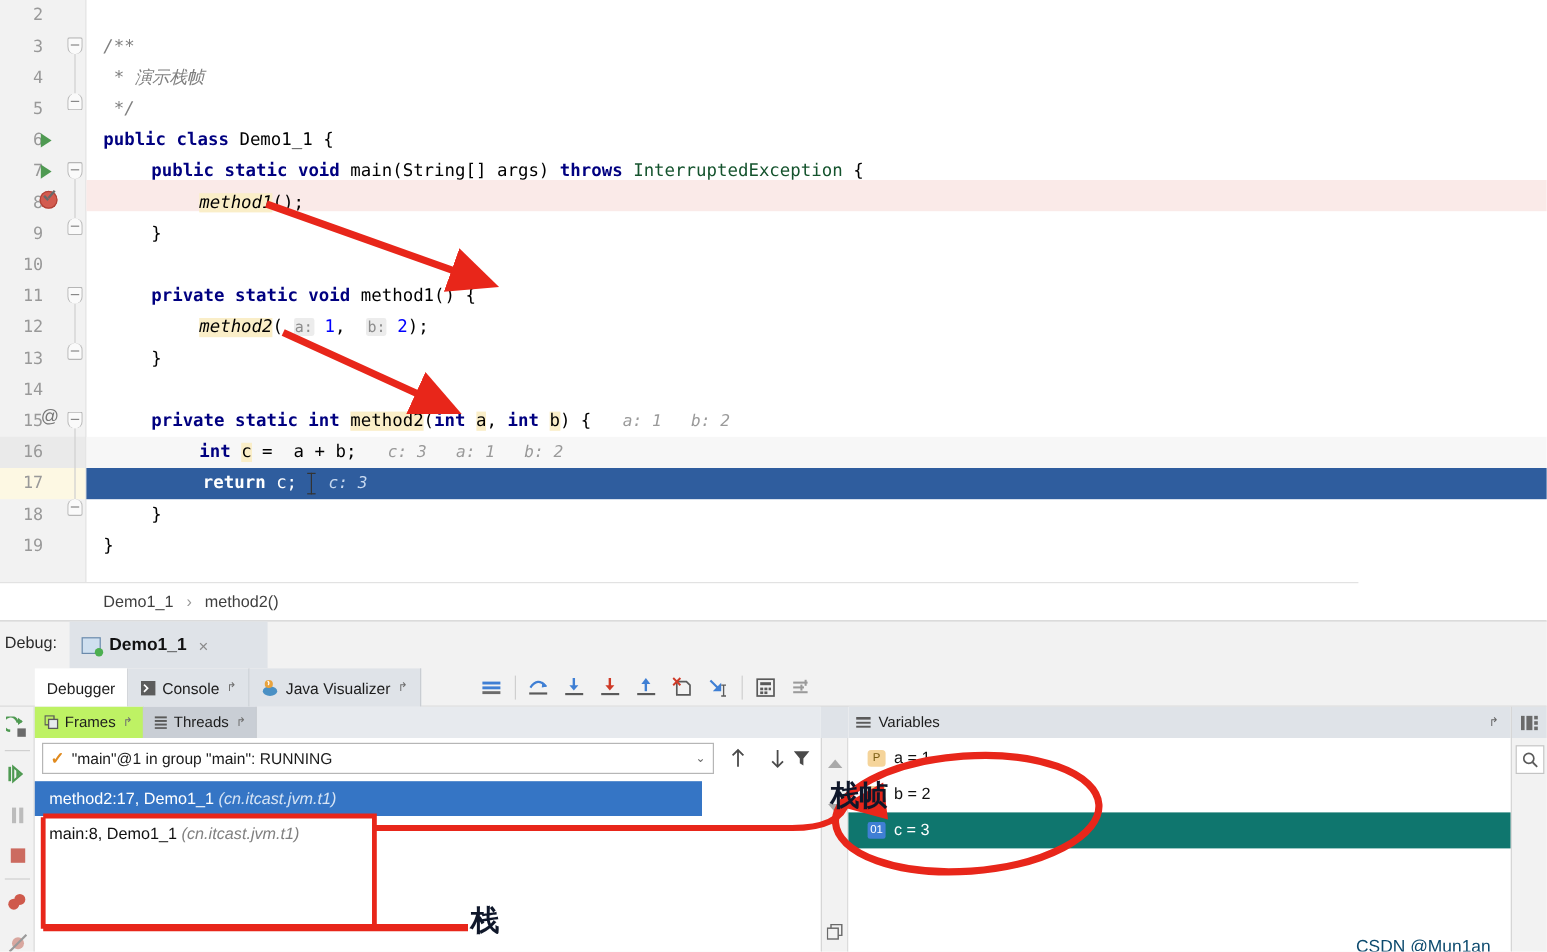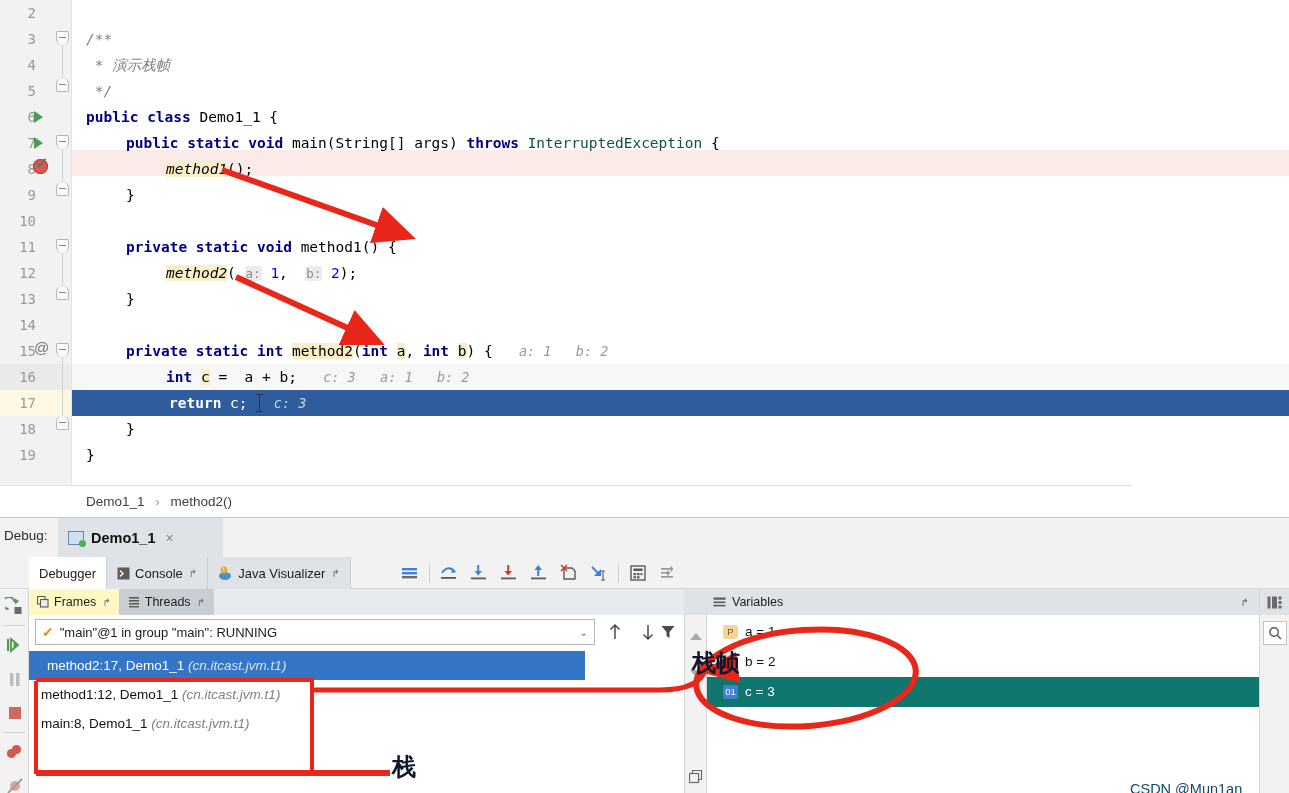--- a/index.html
+++ b/index.html
@@ -181,36 +181,36 @@
   
   .frames-panel {
     position: absolute; left: 29px; top: 71px; width: 655px; height: 205px;
     background: #ffffff;
   }
   .fp-tabs { position: absolute; left: 0; top: 0; width: 655px; height: 26px; background: #e7eaee; display:flex; }
   .fp-tab {
     height: 26px; display: flex; align-items: center; padding: 0 8px;
     font-size: 12.5px; color: #1c1c1c; border-right: 1px solid #c9cdd2;
   }
-  .fp-tab.active { background: #fef9c3; }
+  .fp-tab.active { background: #bef264; }
   .fp-tab.inactive { background: #c9ced5; }
 
   .fp-thread {
     position: absolute; left: 6px; top: 30px; width: 560px; height: 26px;
     background: #ffffff; border: 1px solid #b6b6b6;
     display: flex; align-items: center; padding: 0 6px; font-size: 13px; color: #1b1b1b;
   }
   .fp-thread-arrow { position: absolute; right: 6px; color: #6a6a6a; font-size: 10px; }
   .fp-ctrl { position: absolute; top: 30px; height: 26px; display: flex; align-items:center; justify-content:center; width: 28px;}
 
   .frames-list { position: absolute; left: 6px; top: 62px; width: 635px; }
   .frame-item {
     height: 29px; line-height: 29px; font-size: 13.5px; color: #111; padding-left: 6px; white-space: nowrap;
   }
-  .frame-item.sel { background: #3575c5; color: #ffffff; width: 556px; margin-left: -6px; padding-left: 18px; }
+  .frame-item.sel { background: #3575c5; color: #ffffff; width: 556px; margin-left: -6px; padding-left: 12px; }
   .frame-pkg { font-style: italic; color: #808080; }
   .frame-item.sel .frame-pkg { color: #d6e4f5; }
 
   
   .mid-scroll {
     position: absolute; left: 684px; top: 97px; width: 23px; height: 179px;
     background: #f2f2f2; border-left: 1px solid #d6d6d6; border-right: 1px solid #d6d6d6;
   }
   .ms-arrow { position: absolute; left: 5px; width: 0; height: 0; }
   .ms-up { top: 18px; border-left: 6px solid transparent; border-right: 6px solid transparent; border-bottom: 7px solid #a9a9a9;}
@@ -599,24 +599,20 @@
             <path d="M1.5 2 L14.5 2 L9.5 8 L9.5 14 L6.5 12 L6.5 8 Z" fill="#4a4a4a"></path>
           </svg>
       </div>
 
       <div class="frames-list">
         <div class="frame-item sel">
           <span>method2:17, Demo1_1</span>
           <span class="frame-pkg">(cn.itcast.jvm.t1)</span>
         </div>
         <div class="frame-item">
-          <span>method1:12, Demo1_1</span>
-          <span class="frame-pkg">(cn.itcast.jvm.t1)</span>
-        </div>
-        <div class="frame-item">
           <span>main:8, Demo1_1</span>
           <span class="frame-pkg">(cn.itcast.jvm.t1)</span>
         </div>
       </div>
     </div>
 
     <div class="vars-gutter"></div>
     <div class="var-plus">+</div>
     <div class="mid-scroll">
       <div class="ms-arrow ms-up"></div>

